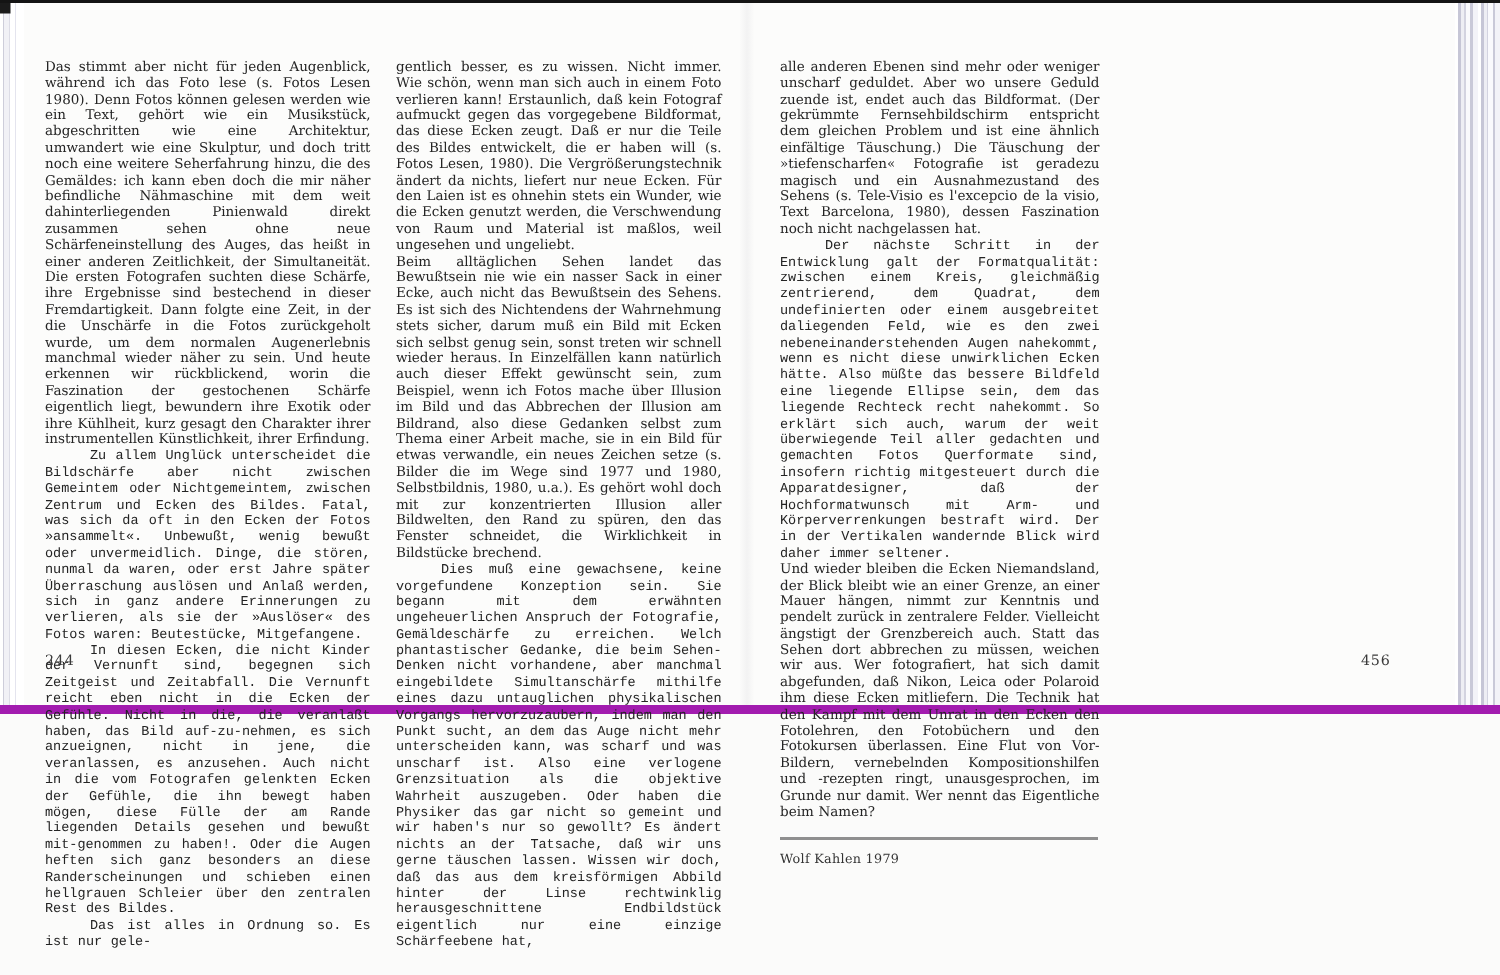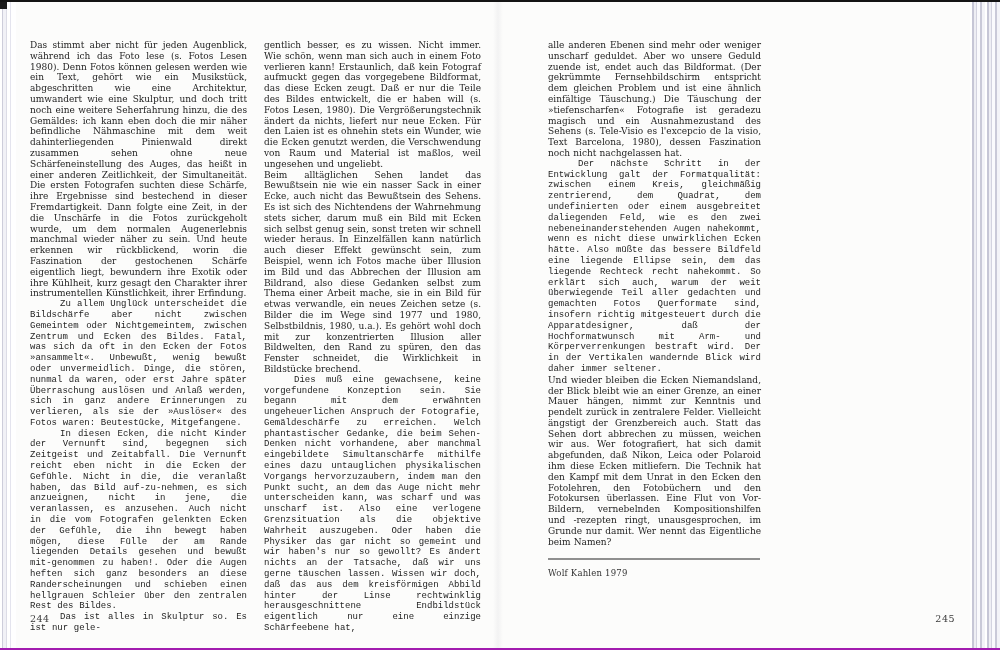--- a/index.html
+++ b/index.html
@@ -2,24 +2,24 @@
 <html lang="de"><head>
 <meta charset="utf-8">
 <style>
   html,body{margin:0;padding:0;}
   body{
     width:1000px;height:650px;overflow:hidden;
     background:#fbfbfa;
     font-family:"DejaVu Serif","Liberation Serif",serif;
   }
   .spread{
-    position:relative;width:1000px;height:650px;
+    position:relative;width:1000px;height:476px;
     background:#fcfcfb;box-sizing:border-box;
     border-top:2px solid #141414;
-    border-bottom:2px solid #a21caf;
+    border-bottom:6px solid #a21caf;
   }
   
   .edge{position:absolute;top:0;bottom:0;}
   .edge-left{
     left:0;width:16px;
     background:repeating-linear-gradient(90deg,
       #ffffff 0 2px,#cdcdda 2px 3px,#f1f1f6 3px 6px,#dcdce6 6px 7px,#ffffff 7px 10px,#e4e4ee 10px 11px,#ffffff 11px 16px);
   }
   .edge-right{
     right:0;width:30px;
@@ -28,21 +28,21 @@
   }
   .corner-mark{
     position:absolute;left:0;top:0;width:7px;height:7px;background:#1b1b1b;
   }
   .gutter{
     position:absolute;top:0;bottom:0;left:493px;width:10px;
     background:linear-gradient(90deg,rgba(0,0,0,0) 0,rgba(90,90,110,0.06) 50%,rgba(0,0,0,0) 100%);
   }
   .page{position:absolute;top:2px;bottom:2px;box-sizing:border-box;}
   .page-left{left:16px;width:482px;padding:36px 0 0 14px;}
-  .page-right{left:518px;width:472px;padding:36px 0 0 30px;}
+  .page-right{left:490px;width:472px;padding:36px 0 0 30px;}
   .columns{display:flex;gap:17px;}
   .col{width:217px;}
   .col-right{width:213px;}
   .col p{
     margin:0;
     font-size:9px;line-height:10.8px;color:#242424;
     text-align:justify;
     hyphens:auto;-webkit-hyphens:auto;
     word-spacing:0.3px;
   }
@@ -70,35 +70,35 @@
   <div class="edge edge-right"></div>
   <div class="corner-mark"></div>
   <div class="gutter"></div>
 
   <div class="page page-left">
     <div class="columns">
       <div class="col">
         <p>Das stimmt aber nicht für jeden Augenblick, während ich das Foto lese (s. Fotos Lesen 1980). Denn Fotos können gelesen werden wie ein Text, gehört wie ein Musikstück, abgeschritten wie eine Architektur, umwandert wie eine Skulptur, und doch tritt noch eine weitere Seherfahrung hinzu, die des Gemäldes: ich kann eben doch die mir näher befindliche Nähmaschine mit dem weit dahinterliegenden Pinienwald direkt zusammen sehen ohne neue Schärfeneinstellung des Auges, das heißt in einer anderen Zeitlichkeit, der Simultaneität. Die ersten Fotografen suchten diese Schärfe, ihre Ergebnisse sind bestechend in dieser Fremdartigkeit. Dann folgte eine Zeit, in der die Unschärfe in die Fotos zurückgeholt wurde, um dem normalen Augenerlebnis manchmal wieder näher zu sein. Und heute erkennen wir rückblickend, worin die Faszination der gestochenen Schärfe eigentlich liegt, bewundern ihre Exotik oder ihre Kühlheit, kurz gesagt den Charakter ihrer instrumentellen Künstlichkeit, ihrer Erfindung.</p>
         <p class="indent">Zu allem Unglück unterscheidet die Bildschärfe aber nicht zwischen Gemeintem oder Nichtgemeintem, zwischen Zentrum und Ecken des Bildes. Fatal, was sich da oft in den Ecken der Fotos »ansammelt«. Unbewußt, wenig bewußt oder unvermeidlich. Dinge, die stören, nunmal da waren, oder erst Jahre später Überraschung auslösen und Anlaß werden, sich in ganz andere Erinnerungen zu verlieren, als sie der »Auslöser« des Fotos waren: Beutestücke, Mitgefangene.</p>
         <p class="indent">In diesen Ecken, die nicht Kinder der Vernunft sind, begegnen sich Zeitgeist und Zeitabfall. Die Vernunft reicht eben nicht in die Ecken der Gefühle. Nicht in die, die veranlaßt haben, das Bild auf-zu-nehmen, es sich anzueignen, nicht in jene, die veranlassen, es anzusehen. Auch nicht in die vom Fotografen gelenkten Ecken der Gefühle, die ihn bewegt haben mögen, diese Fülle der am Rande liegenden Details gesehen und bewußt mit-genommen zu haben!. Oder die Augen heften sich ganz besonders an diese Randerscheinungen und schieben einen hellgrauen Schleier über den zentralen Rest des Bildes.</p>
-        <p class="indent">Das ist alles in Skulptur so. Es ist nur gele-</p>
+        <p class="indent">Das ist alles in Ordnung so. Es ist nur gele-</p>
       </div>
       <div class="col">
         <p>gentlich besser, es zu wissen. Nicht immer. Wie schön, wenn man sich auch in einem Foto verlieren kann! Erstaunlich, daß kein Fotograf aufmuckt gegen das vorgegebene Bildformat, das diese Ecken zeugt. Daß er nur die Teile des Bildes entwickelt, die er haben will (s. Fotos Lesen, 1980). Die Vergrößerungstechnik ändert da nichts, liefert nur neue Ecken. Für den Laien ist es ohnehin stets ein Wunder, wie die Ecken genutzt werden, die Verschwendung von Raum und Material ist maßlos, weil ungesehen und ungeliebt.</p>
         <p>Beim alltäglichen Sehen landet das Bewußtsein nie wie ein nasser Sack in einer Ecke, auch nicht das Bewußtsein des Sehens. Es ist sich des Nichtendens der Wahrnehmung stets sicher, darum muß ein Bild mit Ecken sich selbst genug sein, sonst treten wir schnell wieder heraus. In Einzelfällen kann natürlich auch dieser Effekt gewünscht sein, zum Beispiel, wenn ich Fotos mache über Illusion im Bild und das Abbrechen der Illusion am Bildrand, also diese Gedanken selbst zum Thema einer Arbeit mache, sie in ein Bild für etwas verwandle, ein neues Zeichen setze (s. Bilder die im Wege sind 1977 und 1980, Selbstbildnis, 1980, u.a.). Es gehört wohl doch mit zur konzentrierten Illusion aller Bildwelten, den Rand zu spüren, den das Fenster schneidet, die Wirklichkeit in Bildstücke brechend.</p>
         <p class="indent">Dies muß eine gewachsene, keine vorgefundene Konzeption sein. Sie begann mit dem erwähnten ungeheuerlichen Anspruch der Fotografie, Gemäldeschärfe zu erreichen. Welch phantastischer Gedanke, die beim Sehen-Denken nicht vorhandene, aber manchmal eingebildete Simultanschärfe mithilfe eines dazu untauglichen physikalischen Vorgangs hervorzuzaubern, indem man den Punkt sucht, an dem das Auge nicht mehr unterscheiden kann, was scharf und was unscharf ist. Also eine verlogene Grenzsituation als die objektive Wahrheit auszugeben. Oder haben die Physiker das gar nicht so gemeint und wir haben's nur so gewollt? Es ändert nichts an der Tatsache, daß wir uns gerne täuschen lassen. Wissen wir doch, daß das aus dem kreisförmigen Abbild hinter der Linse rechtwinklig herausgeschnittene Endbildstück eigentlich nur eine einzige Schärfeebene hat,</p>
       </div>
     </div>
     <div class="page-number pn-left">244</div>
   </div>
 
   <div class="page page-right">
     <div class="col col-right">
       <p>alle anderen Ebenen sind mehr oder weniger unscharf geduldet. Aber wo unsere Geduld zuende ist, endet auch das Bildformat. (Der gekrümmte Fernsehbildschirm entspricht dem gleichen Problem und ist eine ähnlich einfältige Täuschung.) Die Täuschung der »tiefenscharfen« Fotografie ist geradezu magisch und ein Ausnahmezustand des Sehens (s. Tele-Visio es l'excepcio de la visio, Text Barcelona, 1980), dessen Faszination noch nicht nachgelassen hat.</p>
       <p class="indent">Der nächste Schritt in der Entwicklung galt der Formatqualität: zwischen einem Kreis, gleichmäßig zentrierend, dem Quadrat, dem undefinierten oder einem ausgebreitet daliegenden Feld, wie es den zwei nebeneinanderstehenden Augen nahekommt, wenn es nicht diese unwirklichen Ecken hätte. Also müßte das bessere Bildfeld eine liegende Ellipse sein, dem das liegende Rechteck recht nahekommt. So erklärt sich auch, warum der weit überwiegende Teil aller gedachten und gemachten Fotos Querformate sind, insofern richtig mitgesteuert durch die Apparatdesigner, daß der Hochformatwunsch mit Arm- und Körperverrenkungen bestraft wird. Der in der Vertikalen wandernde Blick wird daher immer seltener.</p>
       <p>Und wieder bleiben die Ecken Niemandsland, der Blick bleibt wie an einer Grenze, an einer Mauer hängen, nimmt zur Kenntnis und pendelt zurück in zentralere Felder. Vielleicht ängstigt der Grenzbereich auch. Statt das Sehen dort abbrechen zu müssen, weichen wir aus. Wer fotografiert, hat sich damit abgefunden, daß Nikon, Leica oder Polaroid ihm diese Ecken mitliefern. Die Technik hat den Kampf mit dem Unrat in den Ecken den Fotolehren, den Fotobüchern und den Fotokursen überlassen. Eine Flut von Vor-Bildern, vernebelnden Kompositionshilfen und -rezepten ringt, unausgesprochen, im Grunde nur damit. Wer nennt das Eigentliche beim Namen?</p>
       <hr class="sig-rule">
       <div class="signature">Wolf Kahlen 1979</div>
     </div>
-    <div class="page-number pn-right">245</div>
+    <div class="page-number pn-right">456</div>
   </div>
 
 </div>
 
 </body></html>

